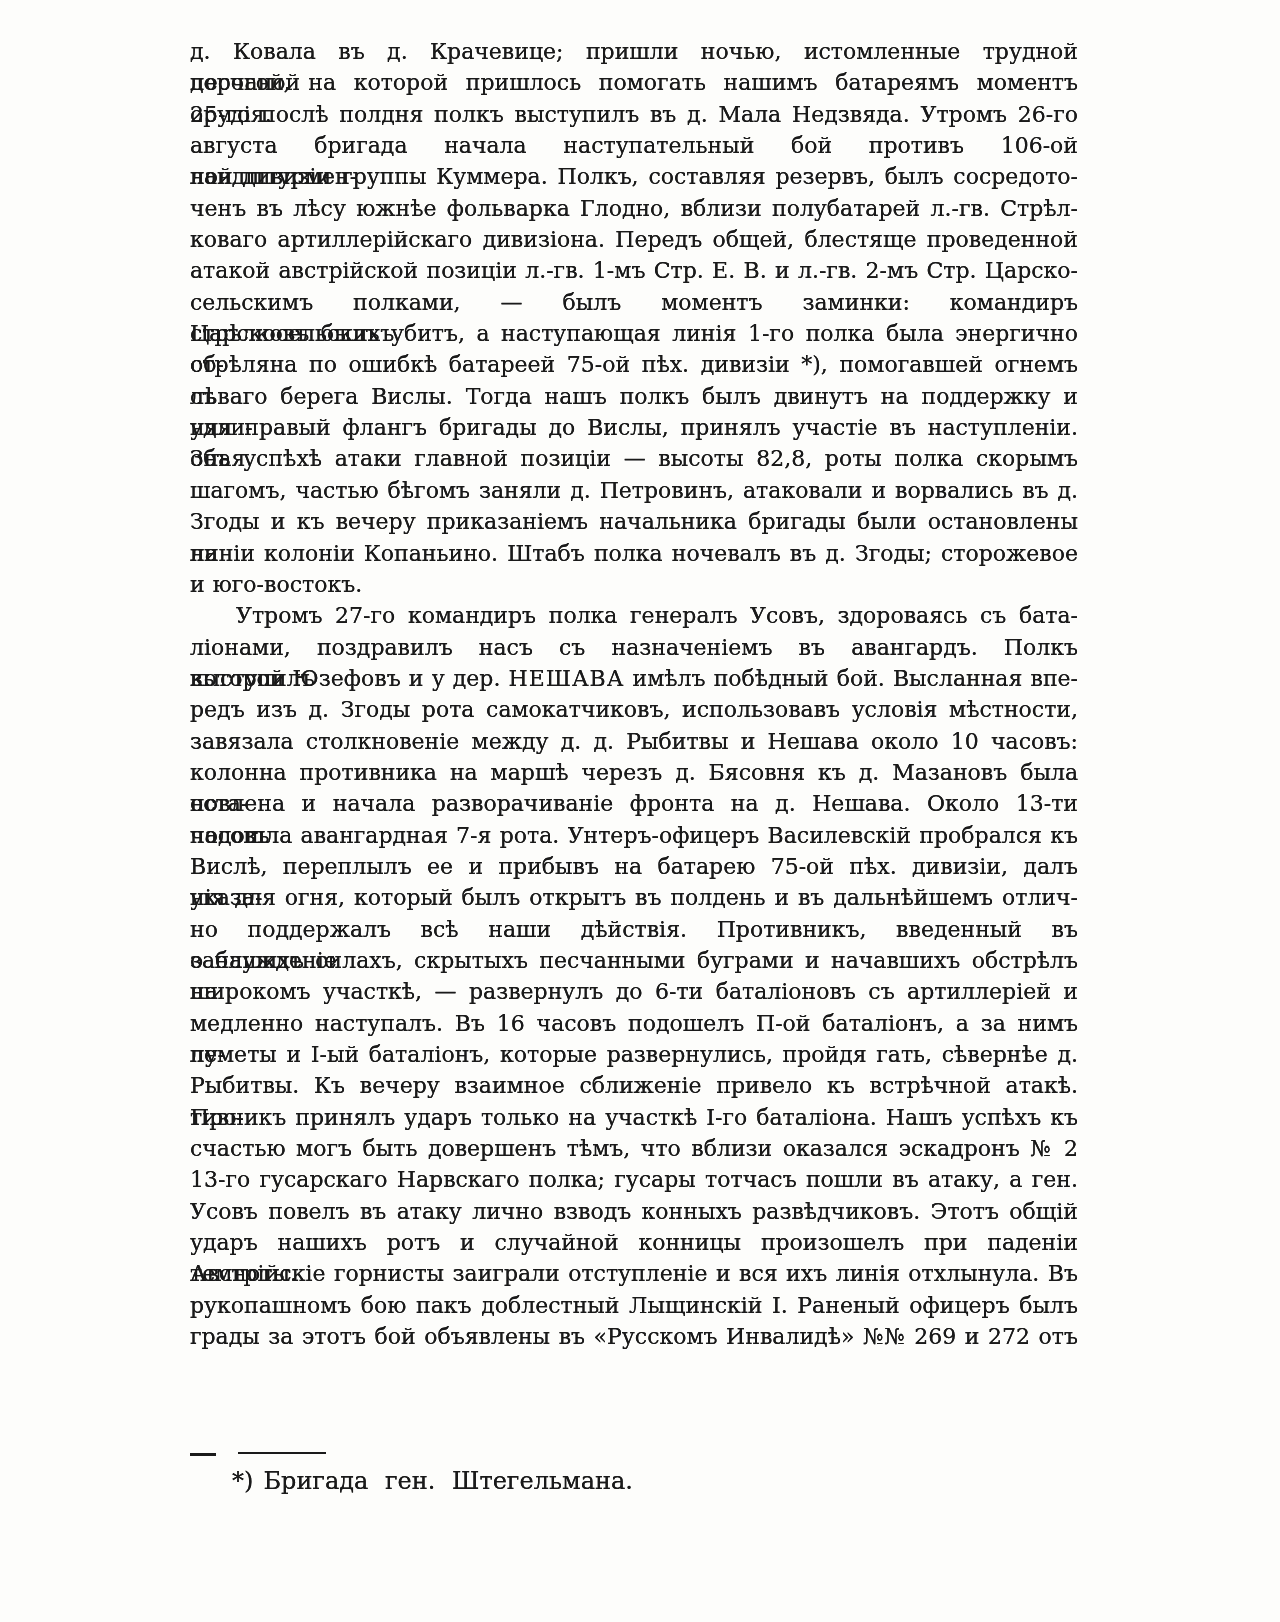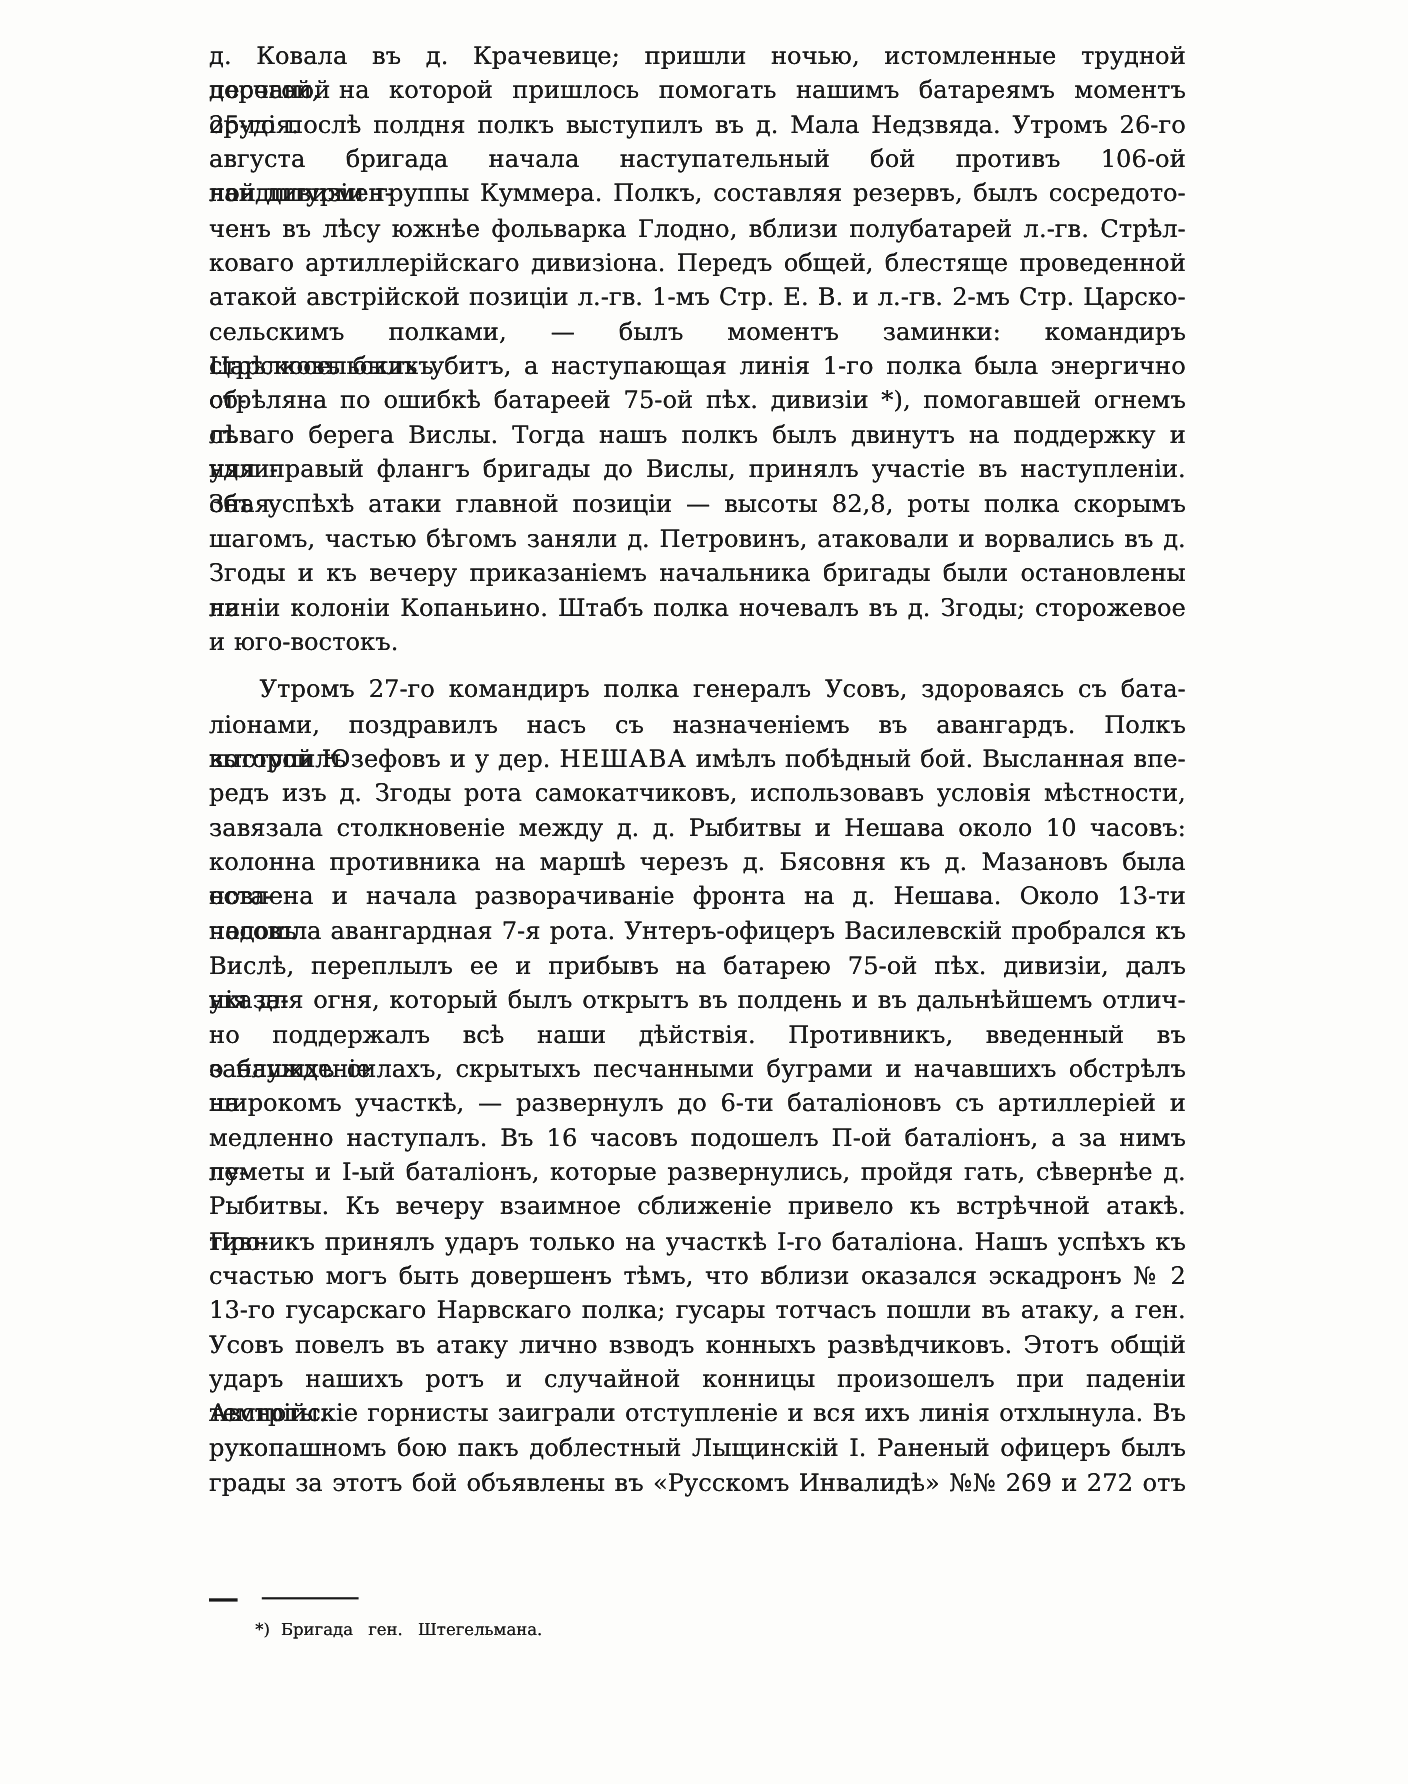--- a/index.html
+++ b/index.html
@@ -33,21 +33,20 @@
     text-shadow: 0 0 0.5px currentColor;
     word-spacing: 1px;
   }
   
   .line { white-space: normal; }
   .line.endline {
     text-align-last: left;
   }
   .line.indent {
     text-indent: 46px;
-    margin-top: 12px;
   }
   .line .bold {
     font-weight: normal;
     letter-spacing: 1px;
     margin-top: 23px;
   }
   .footnote-sep {
     position: absolute;
     left: 190px;
     top: 1452px;
@@ -68,21 +67,21 @@
     top: 0;
     width: 88px;
     height: 2px;
     background: #1a1a1a;
     box-shadow: 0 3px 0 -1px rgba(26,26,26,0.45);
   }
   .footnote {
     position: absolute;
     left: 232px;
     top: 1466px;
-    font-size: 15px;
+    font-size: 24px;
     line-height: 30px;
     text-shadow: 0 0 0.5px currentColor;
     word-spacing: 9px;
   }
   .footnote .marker {
     margin-right: 10px;
   }
 </style>
 </head>
 <body>

